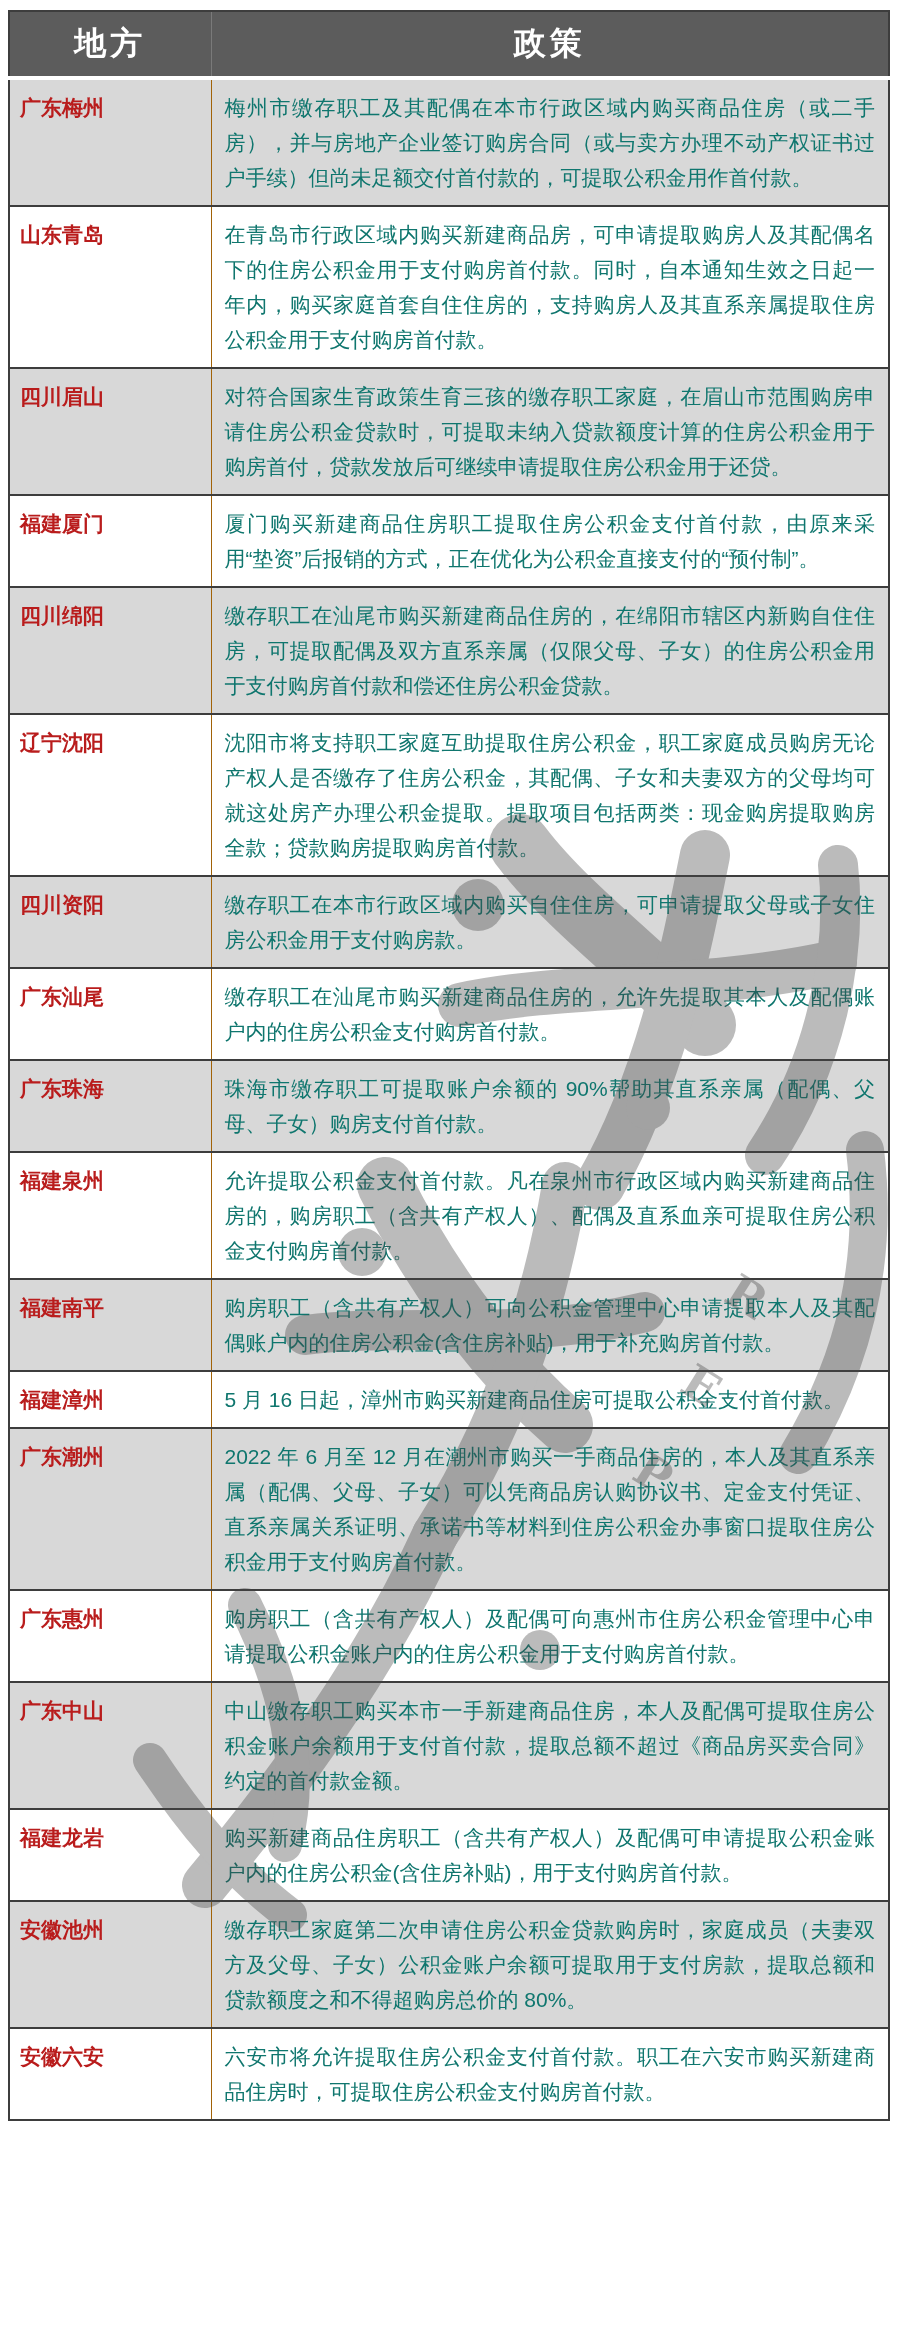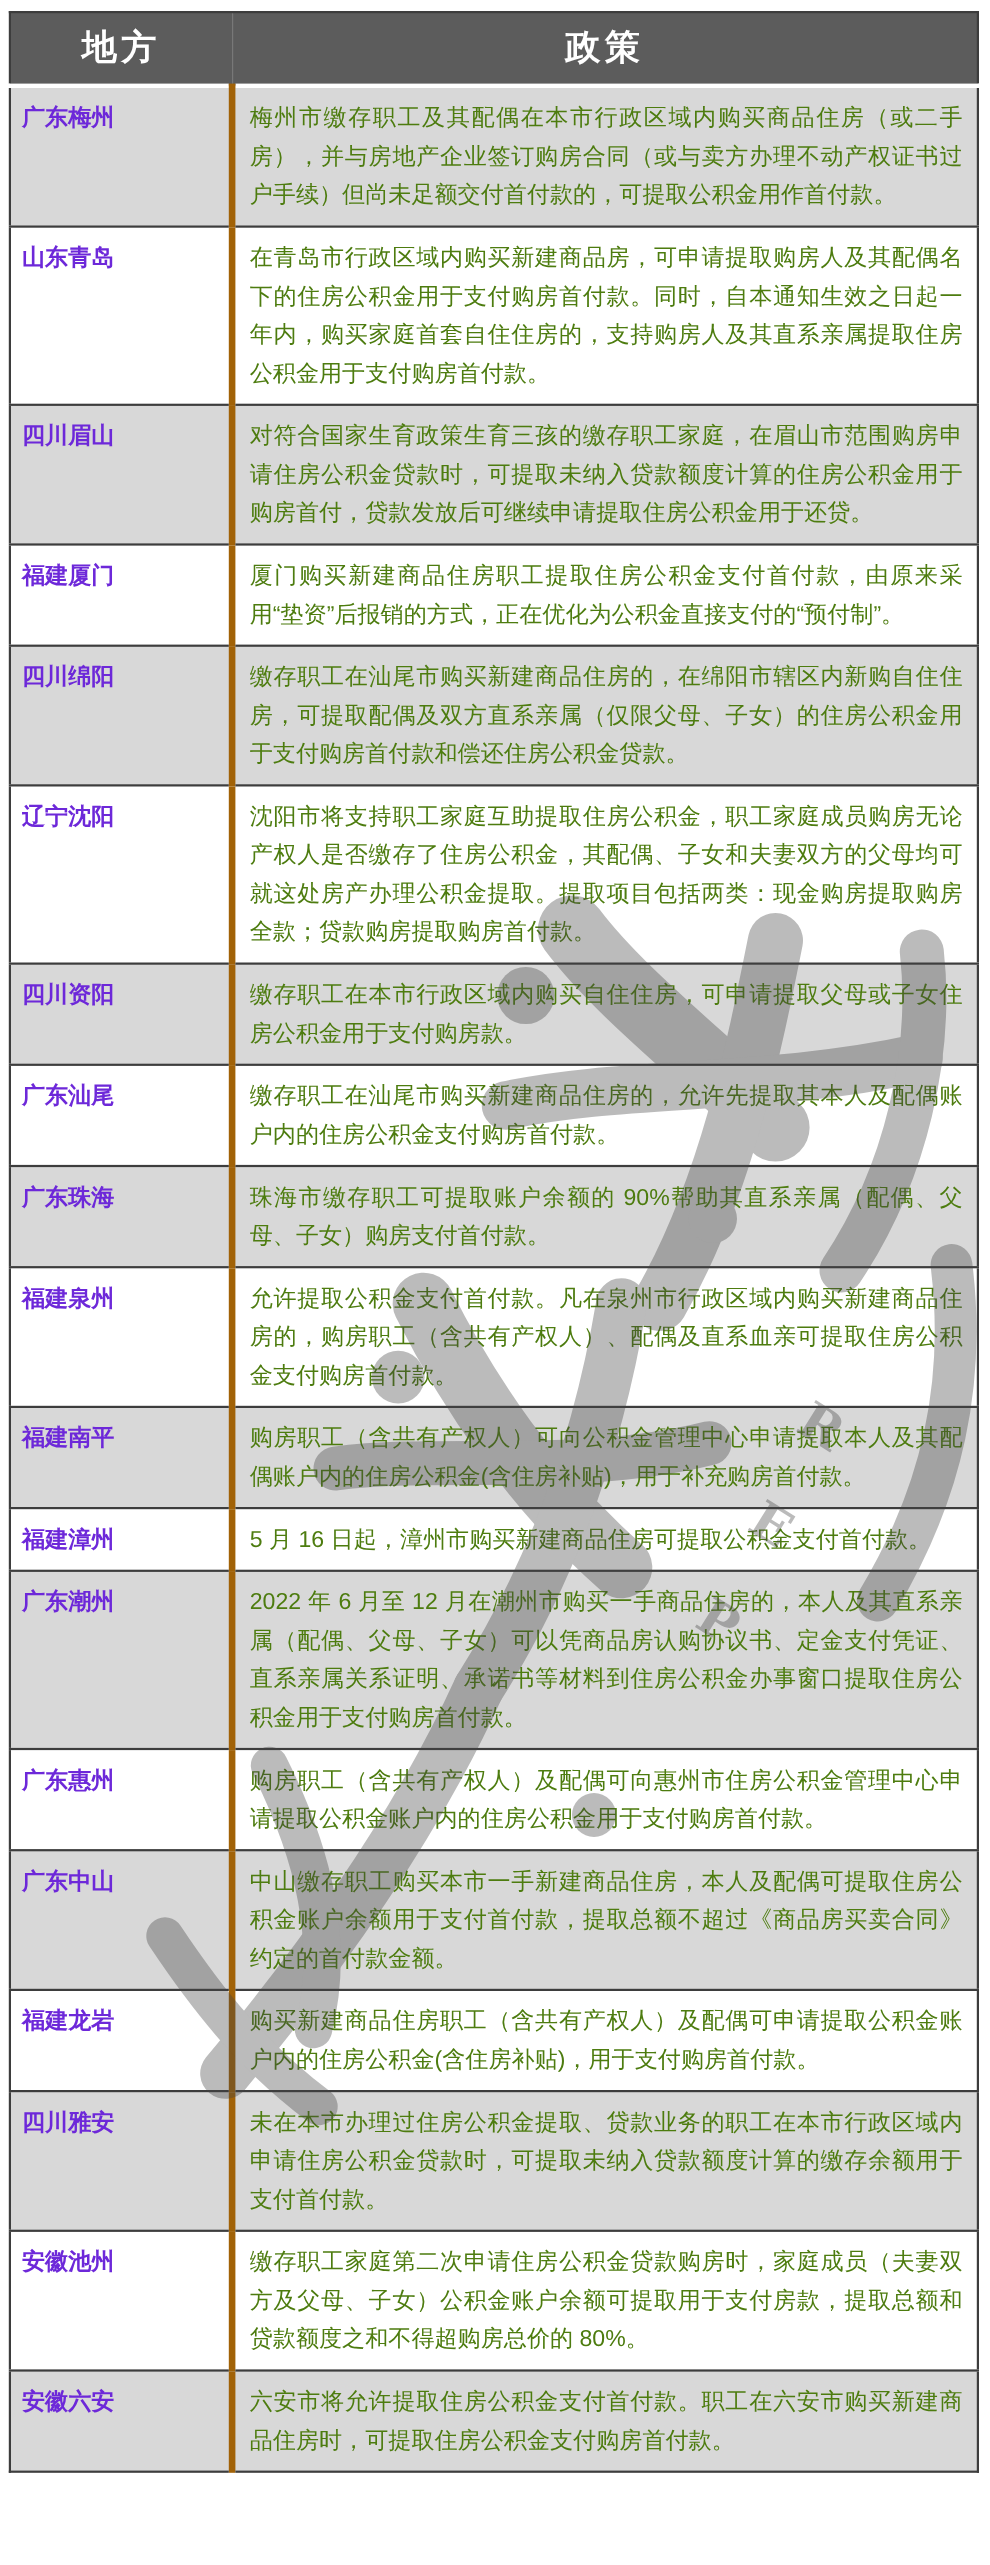--- a/index.html
+++ b/index.html
@@ -37,29 +37,29 @@
   }
   thead th:first-child { border-right: 1px solid #7a7a7a; }
   thead tr { border-bottom: 4px solid #ffffff; }
   tbody tr { border-top: 2px solid #3d3d3d; }
   tbody tr:nth-child(odd)  { background: #d8d8d8; }
   tbody tr:nth-child(even) { background: #ffffff; }
   td.place {
     padding: 10px 6px 10px 10px;
     font-size: 21px;
     font-weight: bold;
-    color: #6d28d9;
+    color: #b91c1c;
     line-height: 35px;
     vertical-align: top;
-    border-right: 6px solid #a16207;
+    border-right: 1px solid #a16207;
   }
   td.policy {
     padding: 10px 13px;
     font-size: 21px;
-    color: #4d7c0f;
+    color: #0f766e;
     line-height: 35px;
     text-align: justify;
     vertical-align: top;
   }
   .watermark {
     position: absolute;
     left: 0;
     top: 0;
     width: 900px;
     height: 2332px;
@@ -144,24 +144,20 @@
         </tr>
       <tr>
           <td class="place">广东中山</td>
           <td class="policy">中山缴存职工购买本市一手新建商品住房，本人及配偶可提取住房公积金账户余额用于支付首付款，提取总额不超过《商品房买卖合同》约定的首付款金额。</td>
         </tr>
       <tr>
           <td class="place">福建龙岩</td>
           <td class="policy">购买新建商品住房职工（含共有产权人）及配偶可申请提取公积金账户内的住房公积金(含住房补贴)，用于支付购房首付款。</td>
         </tr>
       <tr>
-          <td class="place">四川雅安</td>
-          <td class="policy">未在本市办理过住房公积金提取、贷款业务的职工在本市行政区域内申请住房公积金贷款时，可提取未纳入贷款额度计算的缴存余额用于支付首付款。</td>
-        </tr>
-      <tr>
           <td class="place">安徽池州</td>
           <td class="policy">缴存职工家庭第二次申请住房公积金贷款购房时，家庭成员（夫妻双方及父母、子女）公积金账户余额可提取用于支付房款，提取总额和贷款额度之和不得超购房总价的 80%。</td>
         </tr>
       <tr>
           <td class="place">安徽六安</td>
           <td class="policy">六安市将允许提取住房公积金支付首付款。职工在六安市购买新建商品住房时，可提取住房公积金支付购房首付款。</td>
         </tr>
 
     </tbody>
   </table>

